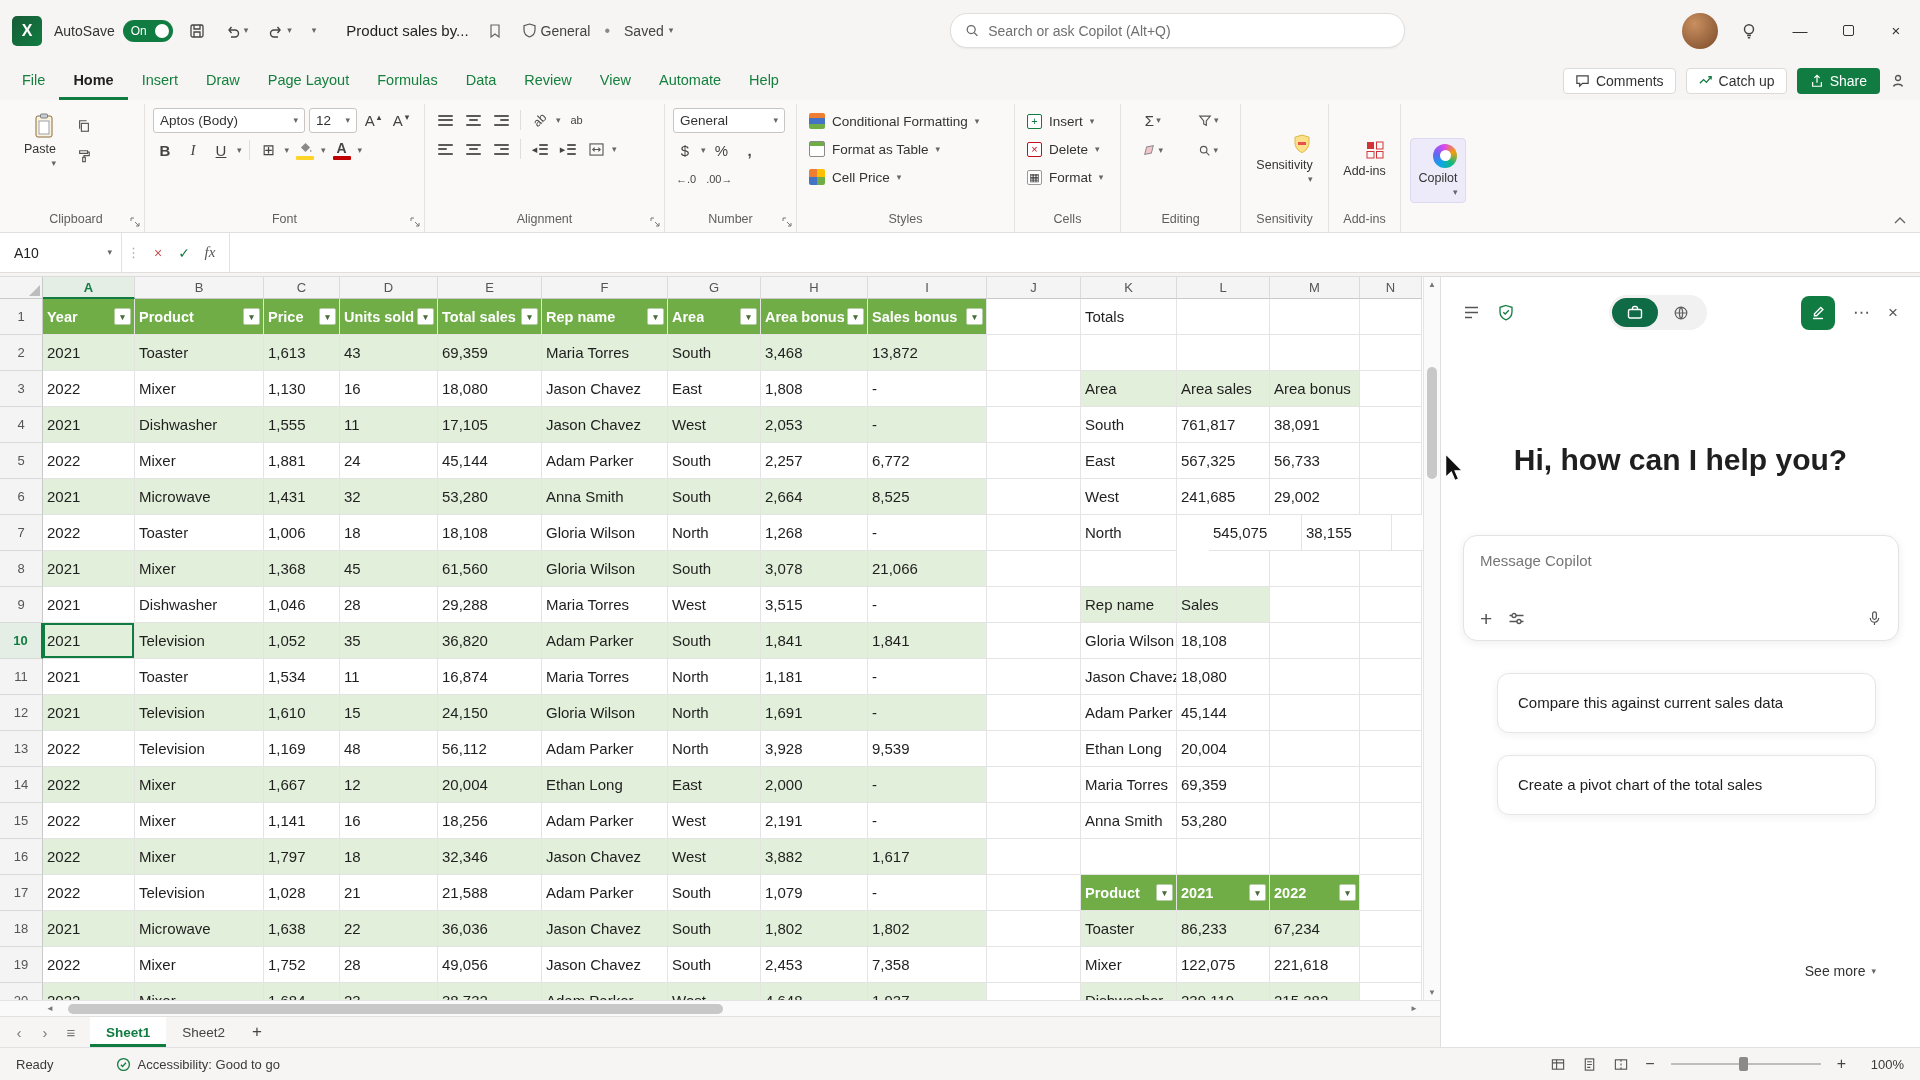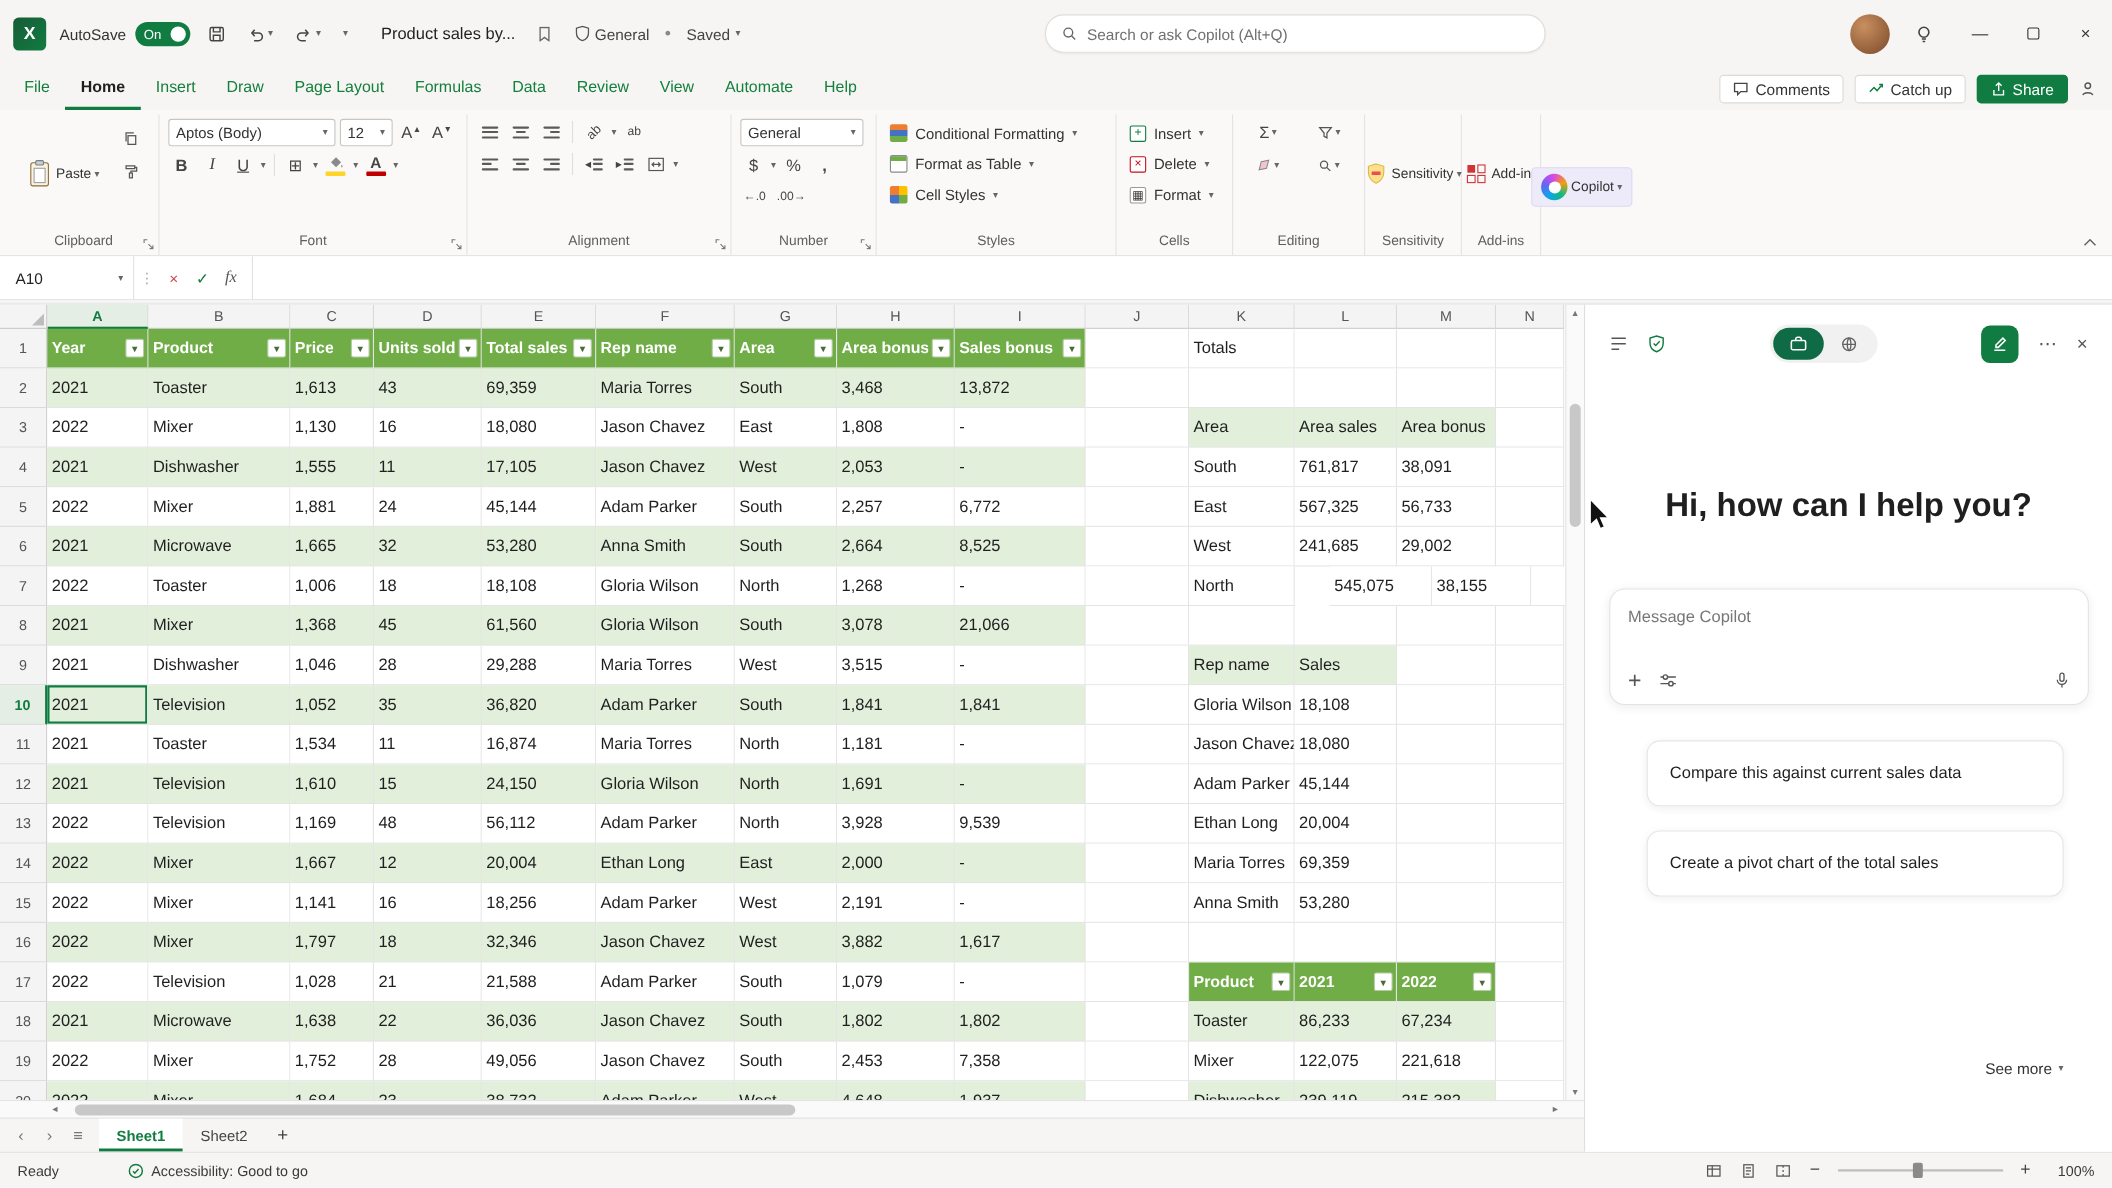--- a/index.html
+++ b/index.html
@@ -48,21 +48,21 @@
   .rg-body.center{align-items:center;justify-content:center;}
   .rg-label{height:24px;font-size:12.5px;color:#605E5C;text-align:center;position:relative;line-height:22px;}
   .launcher{position:absolute;right:4px;bottom:5px;}
   .row{display:flex;align-items:center;gap:4px;}
   .combo{height:25px;background:#fff;border:1px solid #C8C6C4;border-radius:3px;font-size:13.5px;color:#333;padding:0 6px;display:flex;align-items:center;justify-content:space-between;gap:4px;}
   .sbtn{min-width:24px;height:24px;display:inline-flex;align-items:center;justify-content:center;gap:2px;font-size:15px;color:#444;border-radius:3px;padding:0 3px;}
   .sbtn.b{font-weight:700;}
   .sbtn.i{font-style:italic;font-family:"Liberation Serif",serif;}
   .sbtn.u{text-decoration:underline;}
   .vsep{width:1px;height:20px;background:#E0DEDC;margin:0 3px;}
-  .bigbtn{display:flex;flex-direction:row;align-items:center;gap:3px;padding:5px 8px;border-radius:4px;font-size:12.5px;color:#333;}
+  .bigbtn{display:flex;flex-direction:column;align-items:flex-end;gap:3px;padding:5px 8px;border-radius:4px;font-size:12.5px;color:#333;}
   .bb-label{white-space:nowrap;}
   .clip-col{display:flex;flex-direction:column;gap:6px;padding-top:6px;}
   .li{display:inline-flex;flex-direction:column;gap:2.5px;width:15px;}
   .li i{height:2px;background:#5a5a5a;border-radius:1px;display:block;width:100%;}
   .li.l i:nth-child(2){width:9px;align-self:flex-start;}
   .li.c i:nth-child(2){width:9px;align-self:center;}
   .li.r i:nth-child(2){width:9px;align-self:flex-end;}
   .cbar{position:absolute;left:3px;right:3px;bottom:2px;height:4px;border-radius:1px;}
   .colorbtn{position:relative;padding-bottom:5px;}
   .fc{font-weight:700;font-size:14px;}
@@ -511,21 +511,21 @@
           <span>Conditional Formatting</span>
           <span class="dd">▾</span>
         </div>
       <div class="stybtn">
           <span class="sty-ic fat"></span>
           <span>Format as Table</span>
           <span class="dd">▾</span>
         </div>
       <div class="stybtn">
           <span class="sty-ic cs"></span>
-          <span>Cell Styles</span>
+          <span>Cell Price</span>
           <span class="dd">▾</span>
         </div>
     </div>
     <div class="rg-label"><span>Styles</span></div>
   </div>
 
   <div class="rgroup" style="width:106px">
     <div class="rg-body col" style="gap:2px;">
       <div class="cellbtn">
           <span class="cell-ic ins">+</span>
@@ -764,21 +764,21 @@
       <div class="g-cell" style="width: 94px;"></div>
       <div class="g-cell" style="width: 96px;">East</div>
       <div class="g-cell" style="width: 93px;">567,325</div>
       <div class="g-cell" style="width: 90px;">56,733</div>
       <div class="g-cell" style="width: 62px;"></div>
     </div>
     <div class="g-row">
       <div class="g-rowhdr">6</div>
       <div class="g-cell c-band" style="width: 92px;">2021</div>
       <div class="g-cell c-band" style="width: 129px;">Microwave</div>
-      <div class="g-cell c-band" style="width: 76px;">1,665</div>
+      <div class="g-cell c-band" style="width: 76px;">1,431</div>
       <div class="g-cell c-band" style="width: 98px;">32</div>
       <div class="g-cell c-band" style="width: 104px;">53,280</div>
       <div class="g-cell c-band" style="width: 126px;">Anna Smith</div>
       <div class="g-cell c-band" style="width: 93px;">South</div>
       <div class="g-cell c-band" style="width: 107px;">2,664</div>
       <div class="g-cell c-band" style="width: 119px;">8,525</div>
       <div class="g-cell" style="width: 94px;"></div>
       <div class="g-cell" style="width: 96px;">West</div>
       <div class="g-cell" style="width: 93px;">241,685</div>
       <div class="g-cell" style="width: 90px;">29,002</div>

